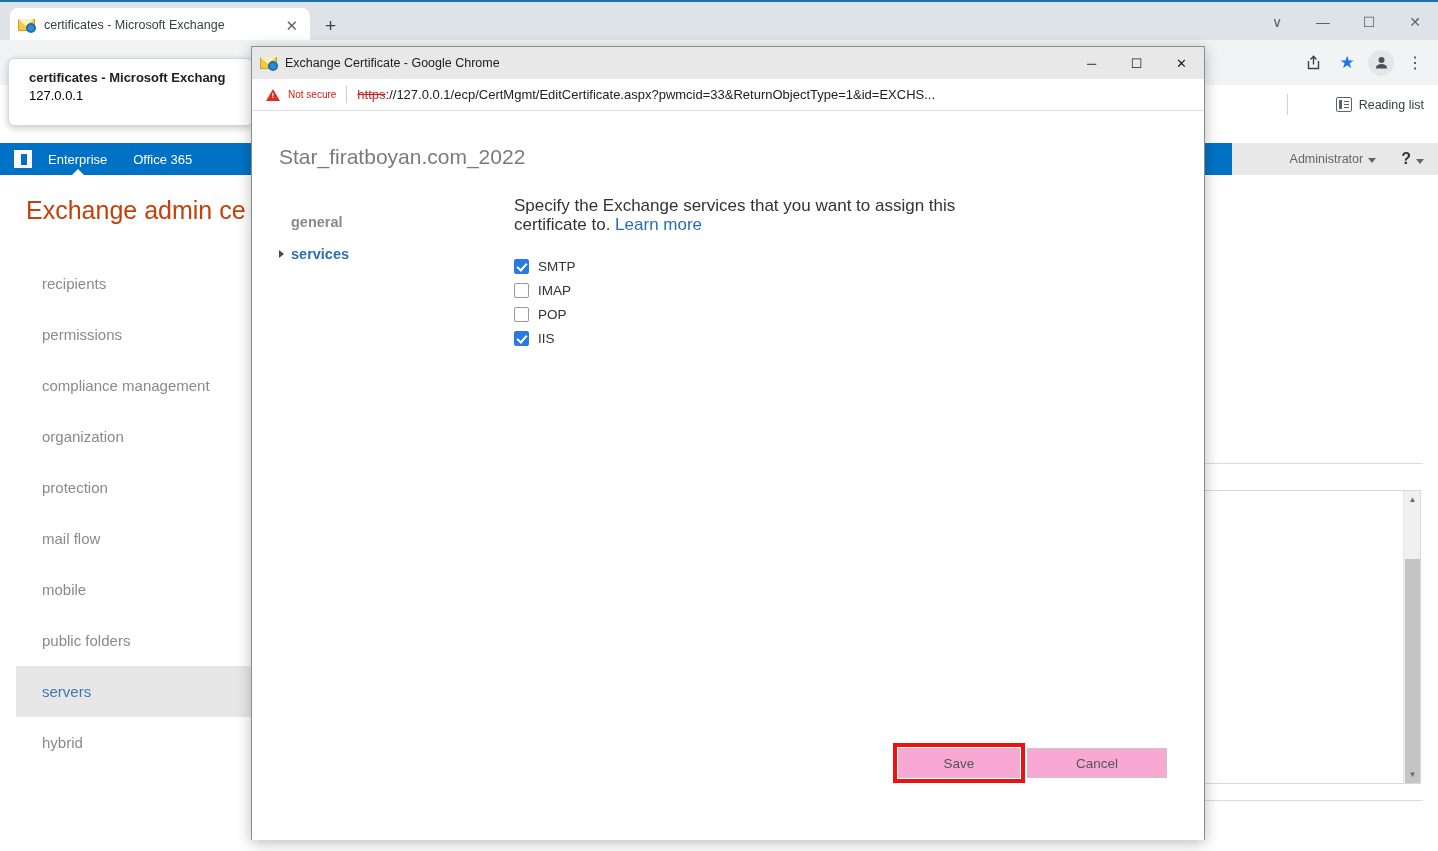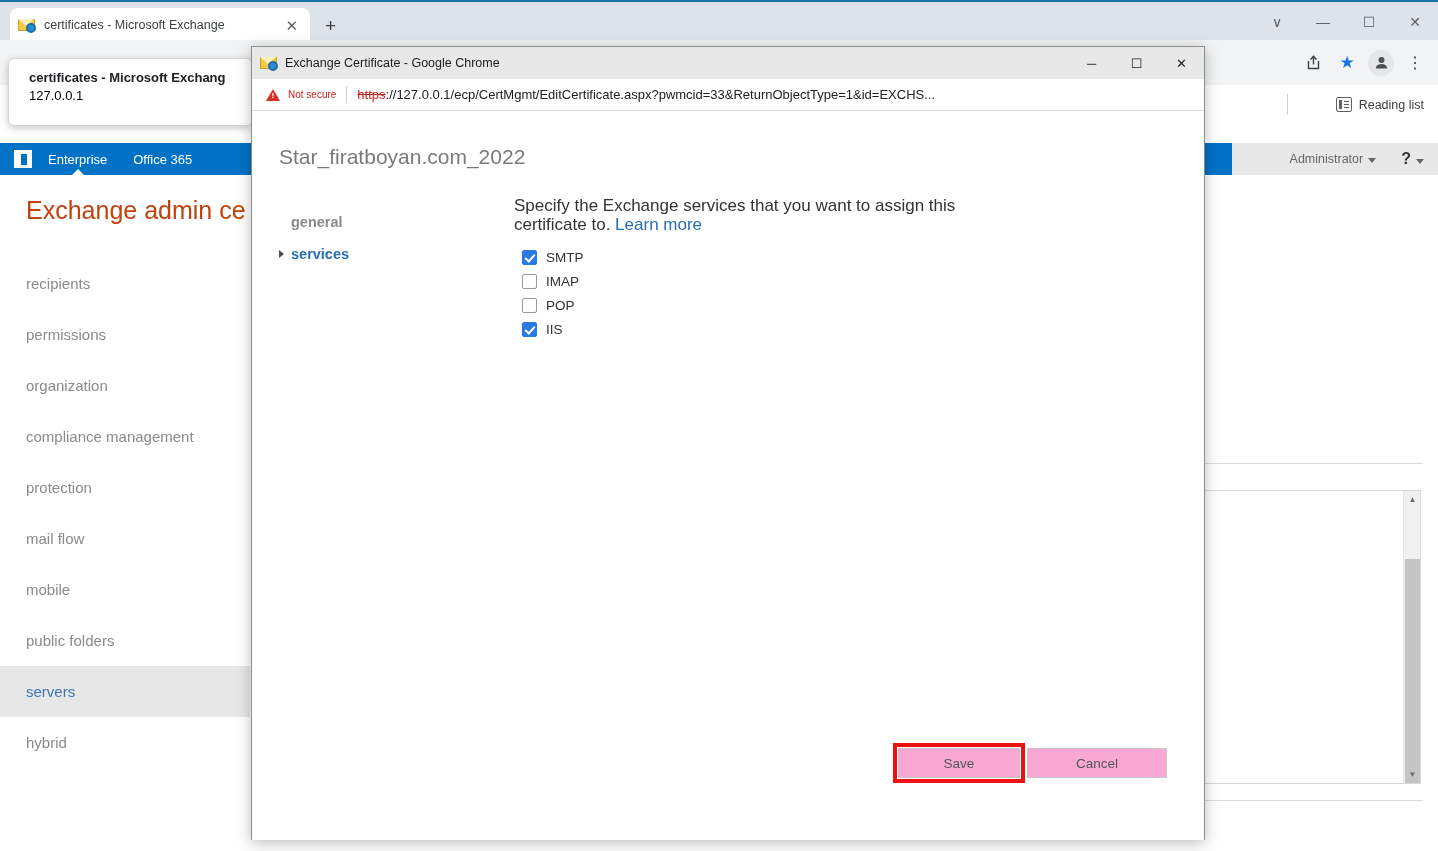--- a/index.html
+++ b/index.html
@@ -297,20 +297,21 @@
     left: 26px; top: 196px;
     font-size: 25px;
     color: #c2410c;
     font-weight: 300;
     white-space: nowrap;
   }
   .eac-sidebar {
     position: absolute;
     left: 0; top: 258px;
     width: 250px;
+    padding-left: 16px;
   }
   .eac-side-item {
     height: 51px;
     display: flex;
     align-items: center;
     padding-left: 26px;
     font-size: 15px;
     color: #8a8a8a;
     font-weight: 300;
     cursor: pointer;
@@ -512,25 +513,24 @@
   .dlg-desc {
     font-size: 17px;
     color: #333333;
     line-height: 19px;
     width: 470px;
   }
   .learn-more { color: #2a6fb5; text-decoration: none; cursor: pointer; }
   .svc-list { margin-top: 16px; }
   .svc-row {
     display: flex;
-    align-items: flex-start;
+    align-items: flex-end;
     height: 24px;
     gap: 9px;
     cursor: pointer;
-    margin-left: 8px;
   }
   .cbox {
     width: 15px; height: 15px;
     border: 1.5px solid #9a9a9a;
     border-radius: 2px;
     background: #ffffff;
     box-sizing: border-box;
     flex: none;
     position: relative;
   }
@@ -646,22 +646,22 @@
     <div class="qmark">
       <span>?</span><span class="caret-dn"></span>
     </div>
   </div>
 
   <div class="eac-title">Exchange admin ce</div>
 
   <div class="eac-sidebar">
     <div class="eac-side-item">recipients</div>
     <div class="eac-side-item">permissions</div>
+    <div class="eac-side-item">compliance management</div>
     <div class="eac-side-item">organization</div>
-    <div class="eac-side-item">compliance management</div>
     <div class="eac-side-item">protection</div>
     <div class="eac-side-item">mail flow</div>
     <div class="eac-side-item">mobile</div>
     <div class="eac-side-item">public folders</div>
     <div class="eac-side-item selected">servers</div>
     <div class="eac-side-item">hybrid</div>
   </div>
 
   <div class="detail-left-border"></div>
   <div class="detail-divider"></div>

